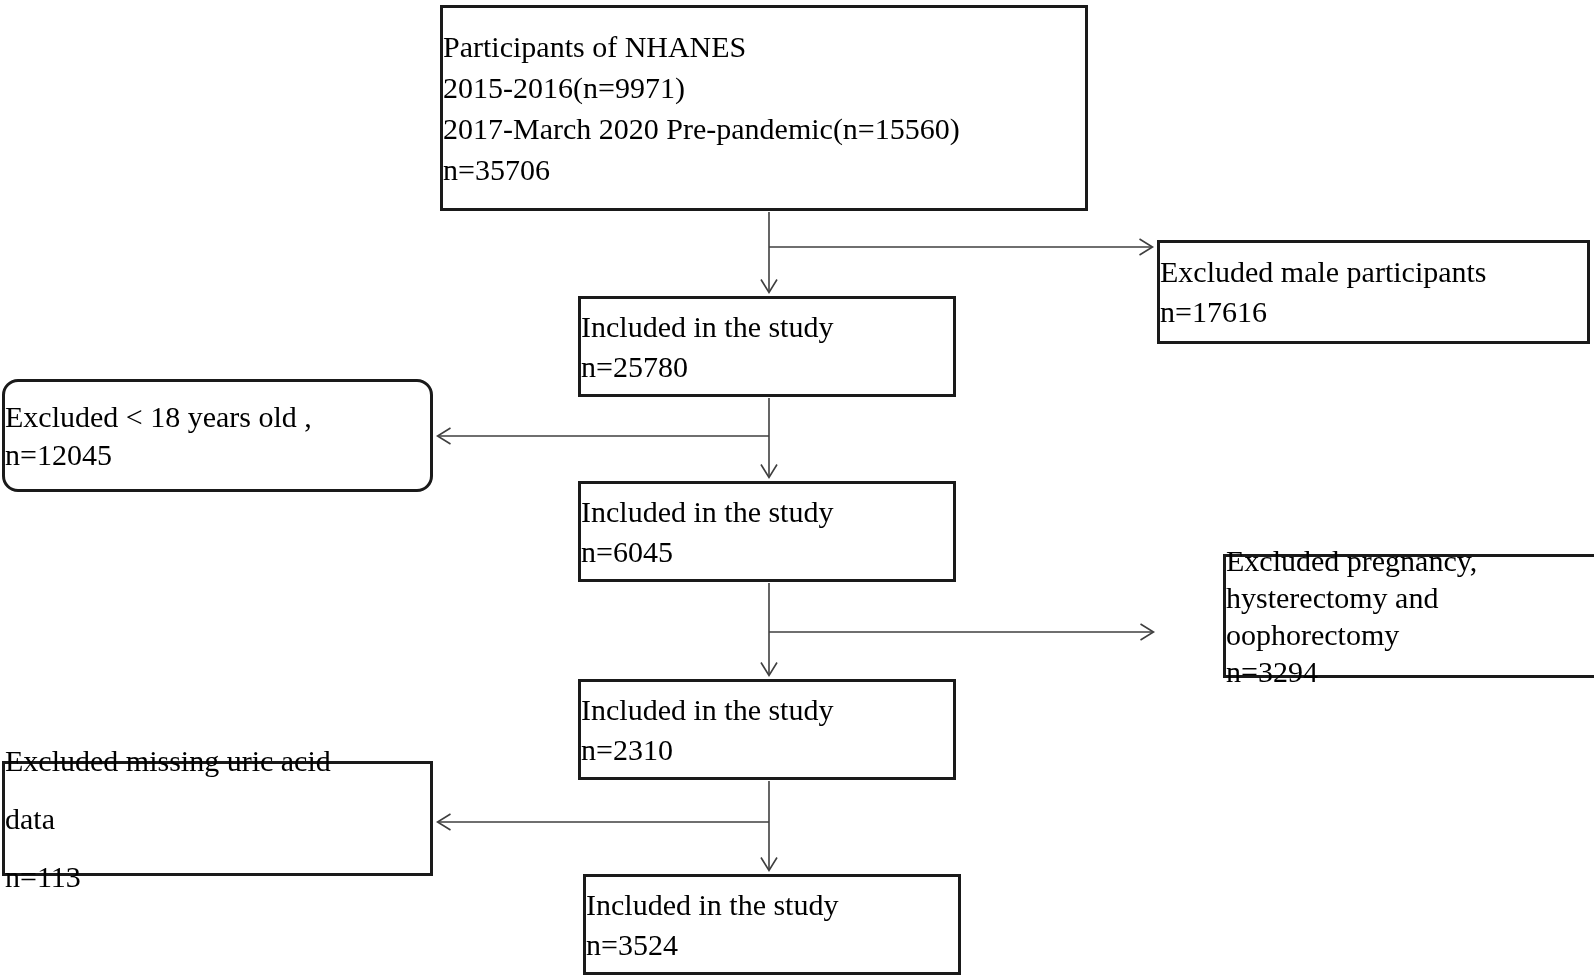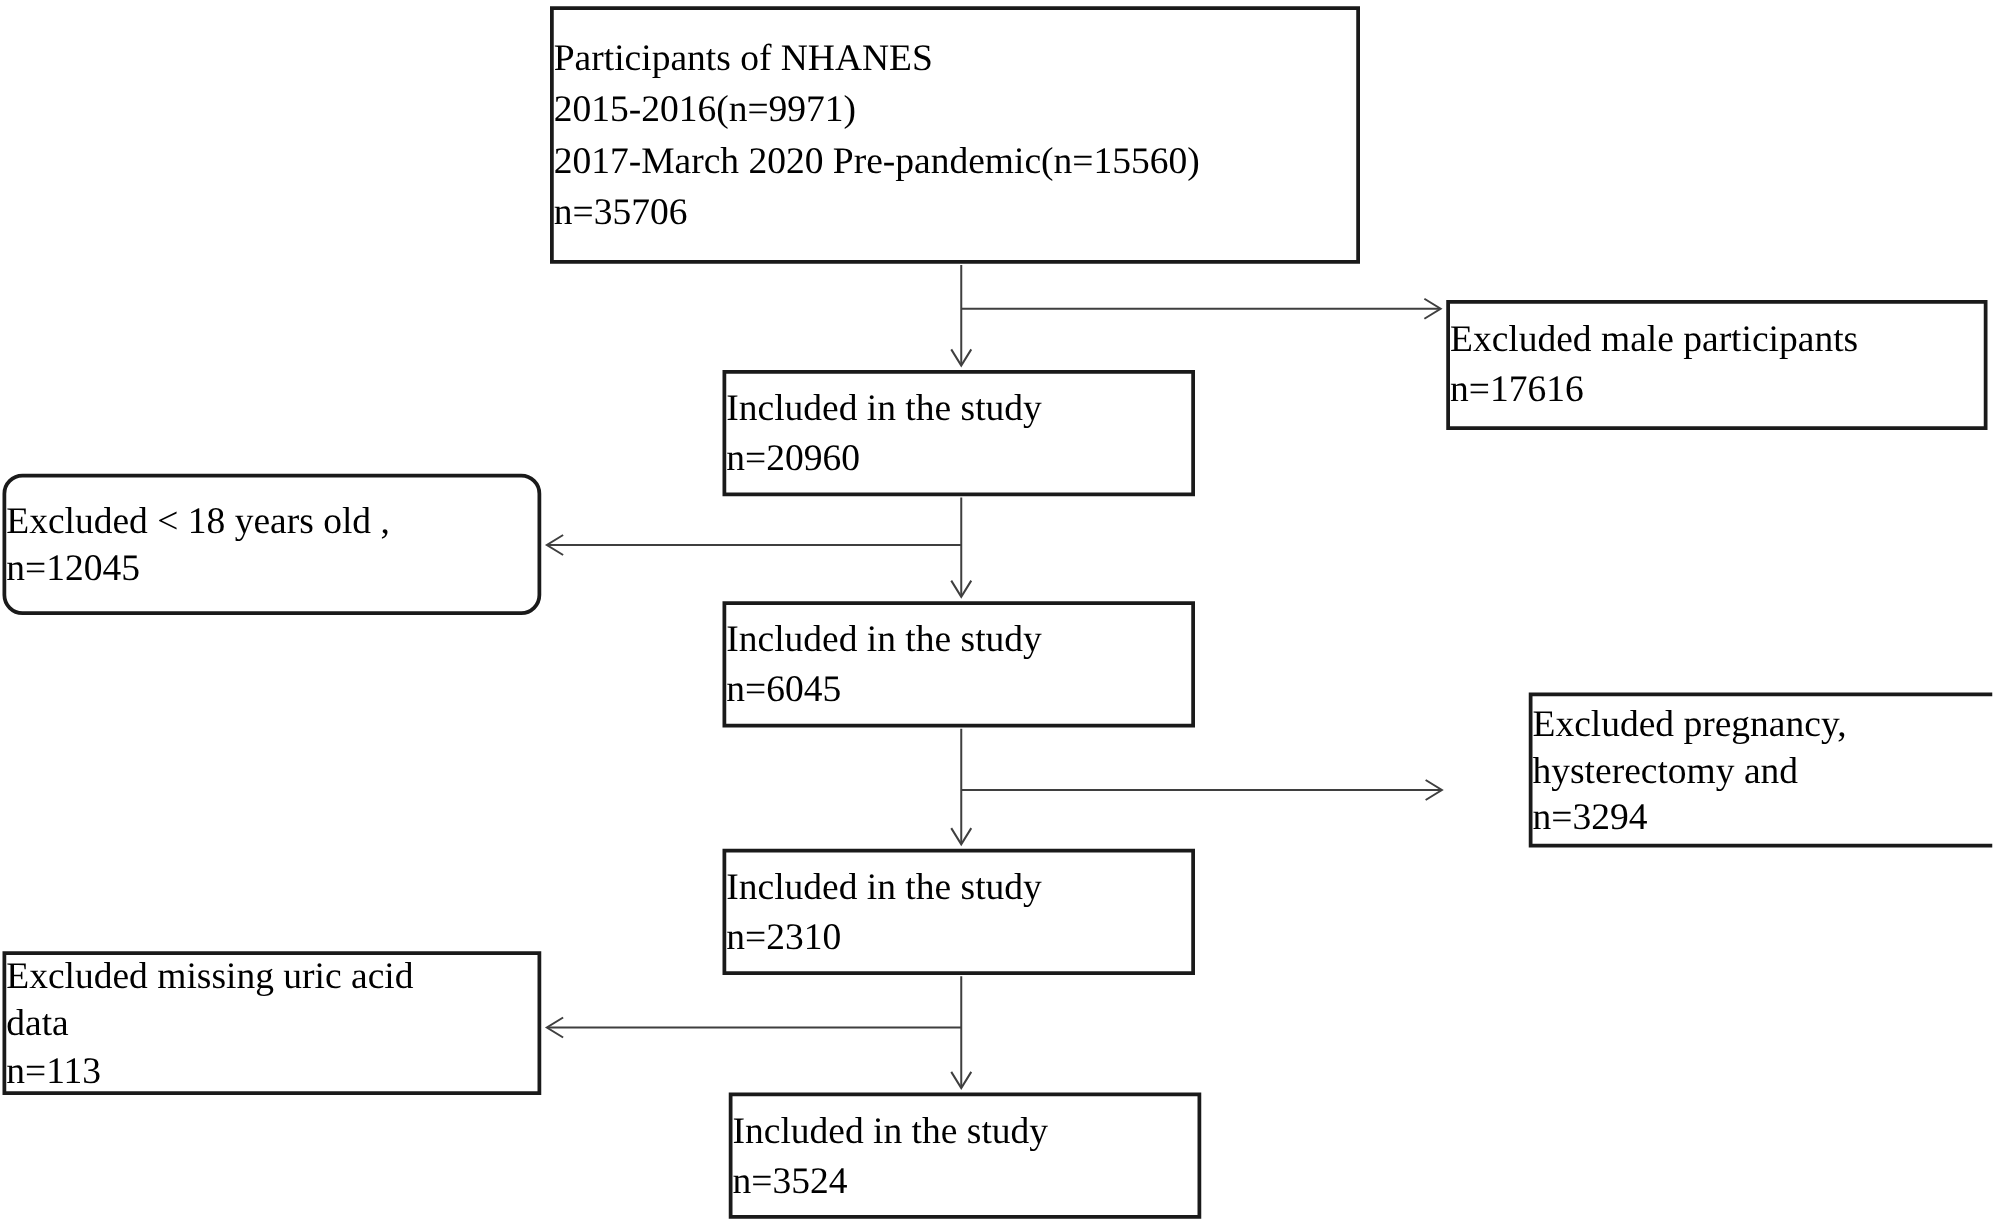--- a/index.html
+++ b/index.html
@@ -39,21 +39,21 @@
   .box .line { white-space: nowrap; }
 
   
   .box-source        { left: 440px; top: 5px;   width: 648px; height: 206px; line-height: 41px; }
   .box-excluded-male { left: 1157px; top: 193px; width: 433px; height: 104px; line-height: 40px; margin-top: 47px; }
   .box-included-1    { left: 578px; top: 296px; width: 378px; height: 101px; line-height: 40px; }
   .box-excluded-age  { left: 2px;   top: 379px; width: 431px; height: 113px; border-radius: 16px; }
   .box-included-2    { left: 578px; top: 481px; width: 378px; height: 101px; line-height: 40px; }
   .box-excluded-preg { left: 1223px; top: 554px; width: 432px; height: 124px; line-height: 37px; }
   .box-included-3    { left: 578px; top: 679px; width: 378px; height: 101px; line-height: 40px; }
-  .box-excluded-uric { left: 2px;   top: 761px; width: 431px; height: 115px; }
+  .box-excluded-uric { left: 2px;   top: 761px; width: 431px; height: 115px; gap: 20px; }
   .box-included-4    { left: 583px; top: 874px; width: 378px; height: 101px; line-height: 40px; }
 </style>
 </head>
 <body>
 
 <div class="canvas">
 
   <svg class="connectors" viewBox="0 0 1594 980" xmlns="http://www.w3.org/2000/svg">
     <defs>
       <marker id="arrowhead" viewBox="-16 -10 18 20" markerWidth="18" markerHeight="20" refX="-0.5" refY="0" orient="auto" markerUnits="userSpaceOnUse">
@@ -79,36 +79,37 @@
     <div class="line">n=35706</div>
   </div>
 
   <div class="box box-excluded-male">
     <div class="line">Excluded male participants</div>
     <div class="line">n=17616</div>
   </div>
 
   <div class="box box-included-1">
     <div class="line">Included in the study</div>
-    <div class="line">n=20960</div>
+    <div class="line">n=25780</div>
   </div>
 
   <div class="box box-excluded-age">
     <div class="line">Excluded &lt; 18 years old ,</div>
     <div class="line">n=12045</div>
   </div>
 
   <div class="box box-included-2">
     <div class="line">Included in the study</div>
     <div class="line">n=6045</div>
   </div>
 
   <div class="box box-excluded-preg">
     <div class="line">Excluded pregnancy,</div>
     <div class="line">hysterectomy and</div>
+    <div class="line">oophorectomy</div>
     <div class="line">n=3294</div>
   </div>
 
   <div class="box box-included-3">
     <div class="line">Included in the study</div>
     <div class="line">n=2310</div>
   </div>
 
   <div class="box box-excluded-uric">
     <div class="line">Excluded missing uric acid</div>

